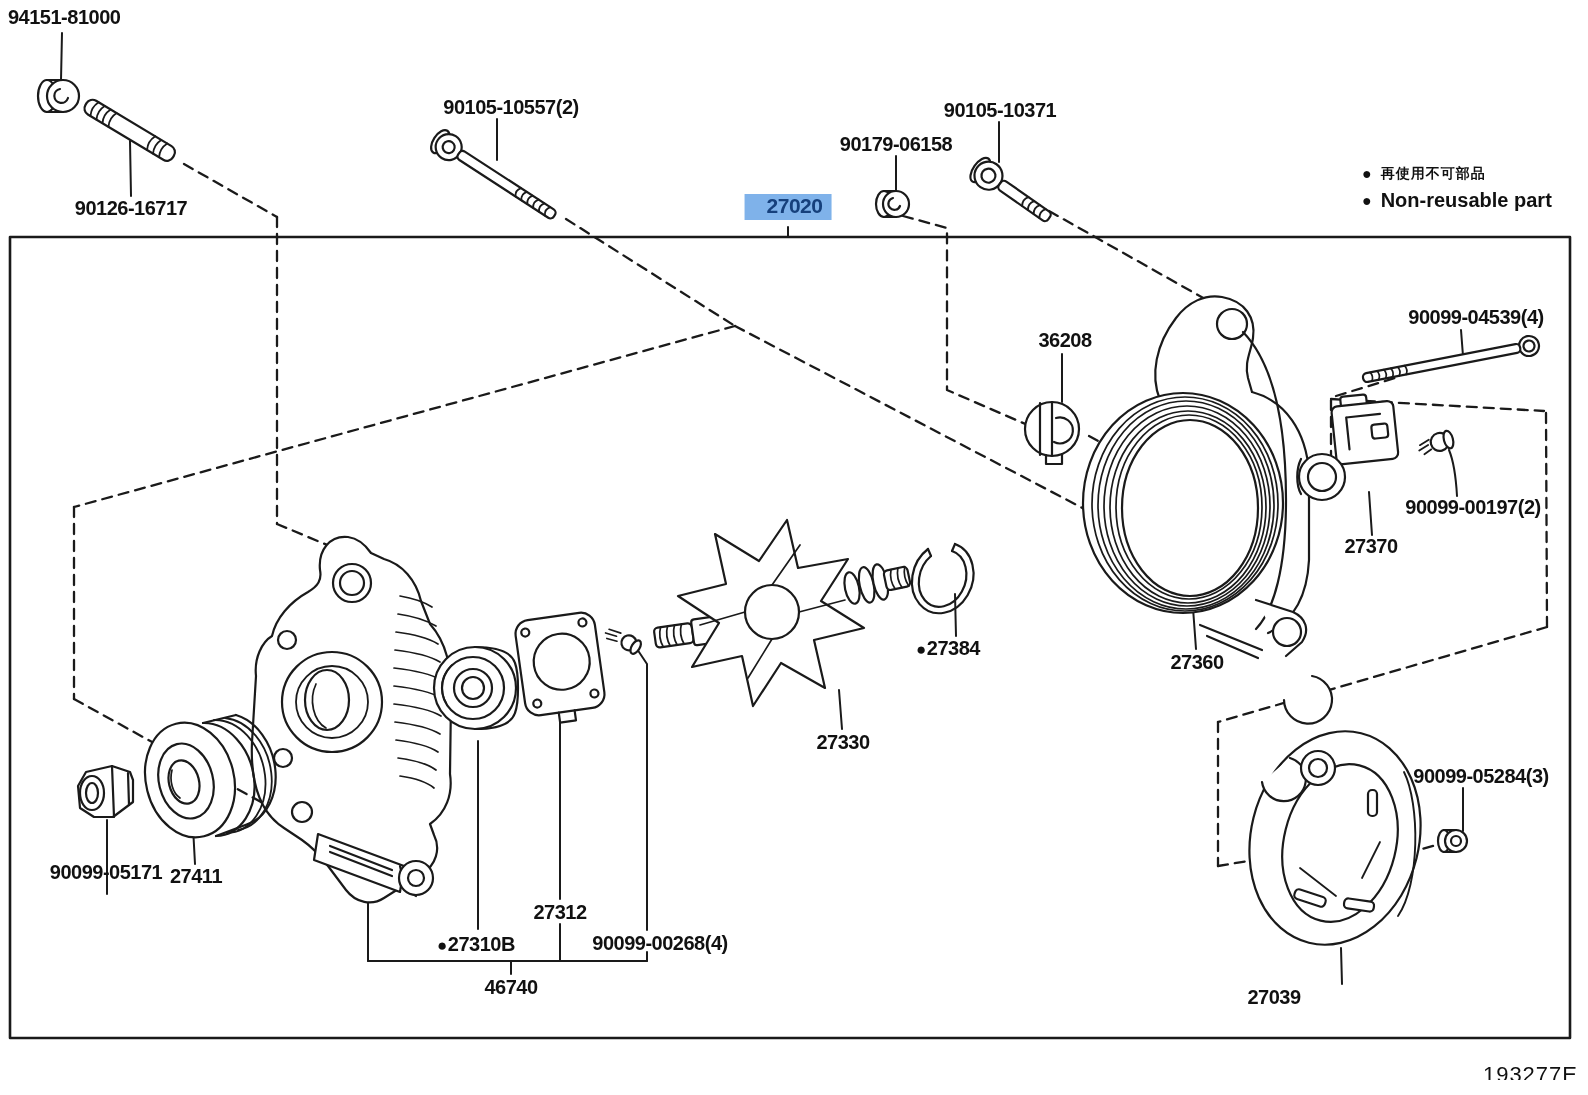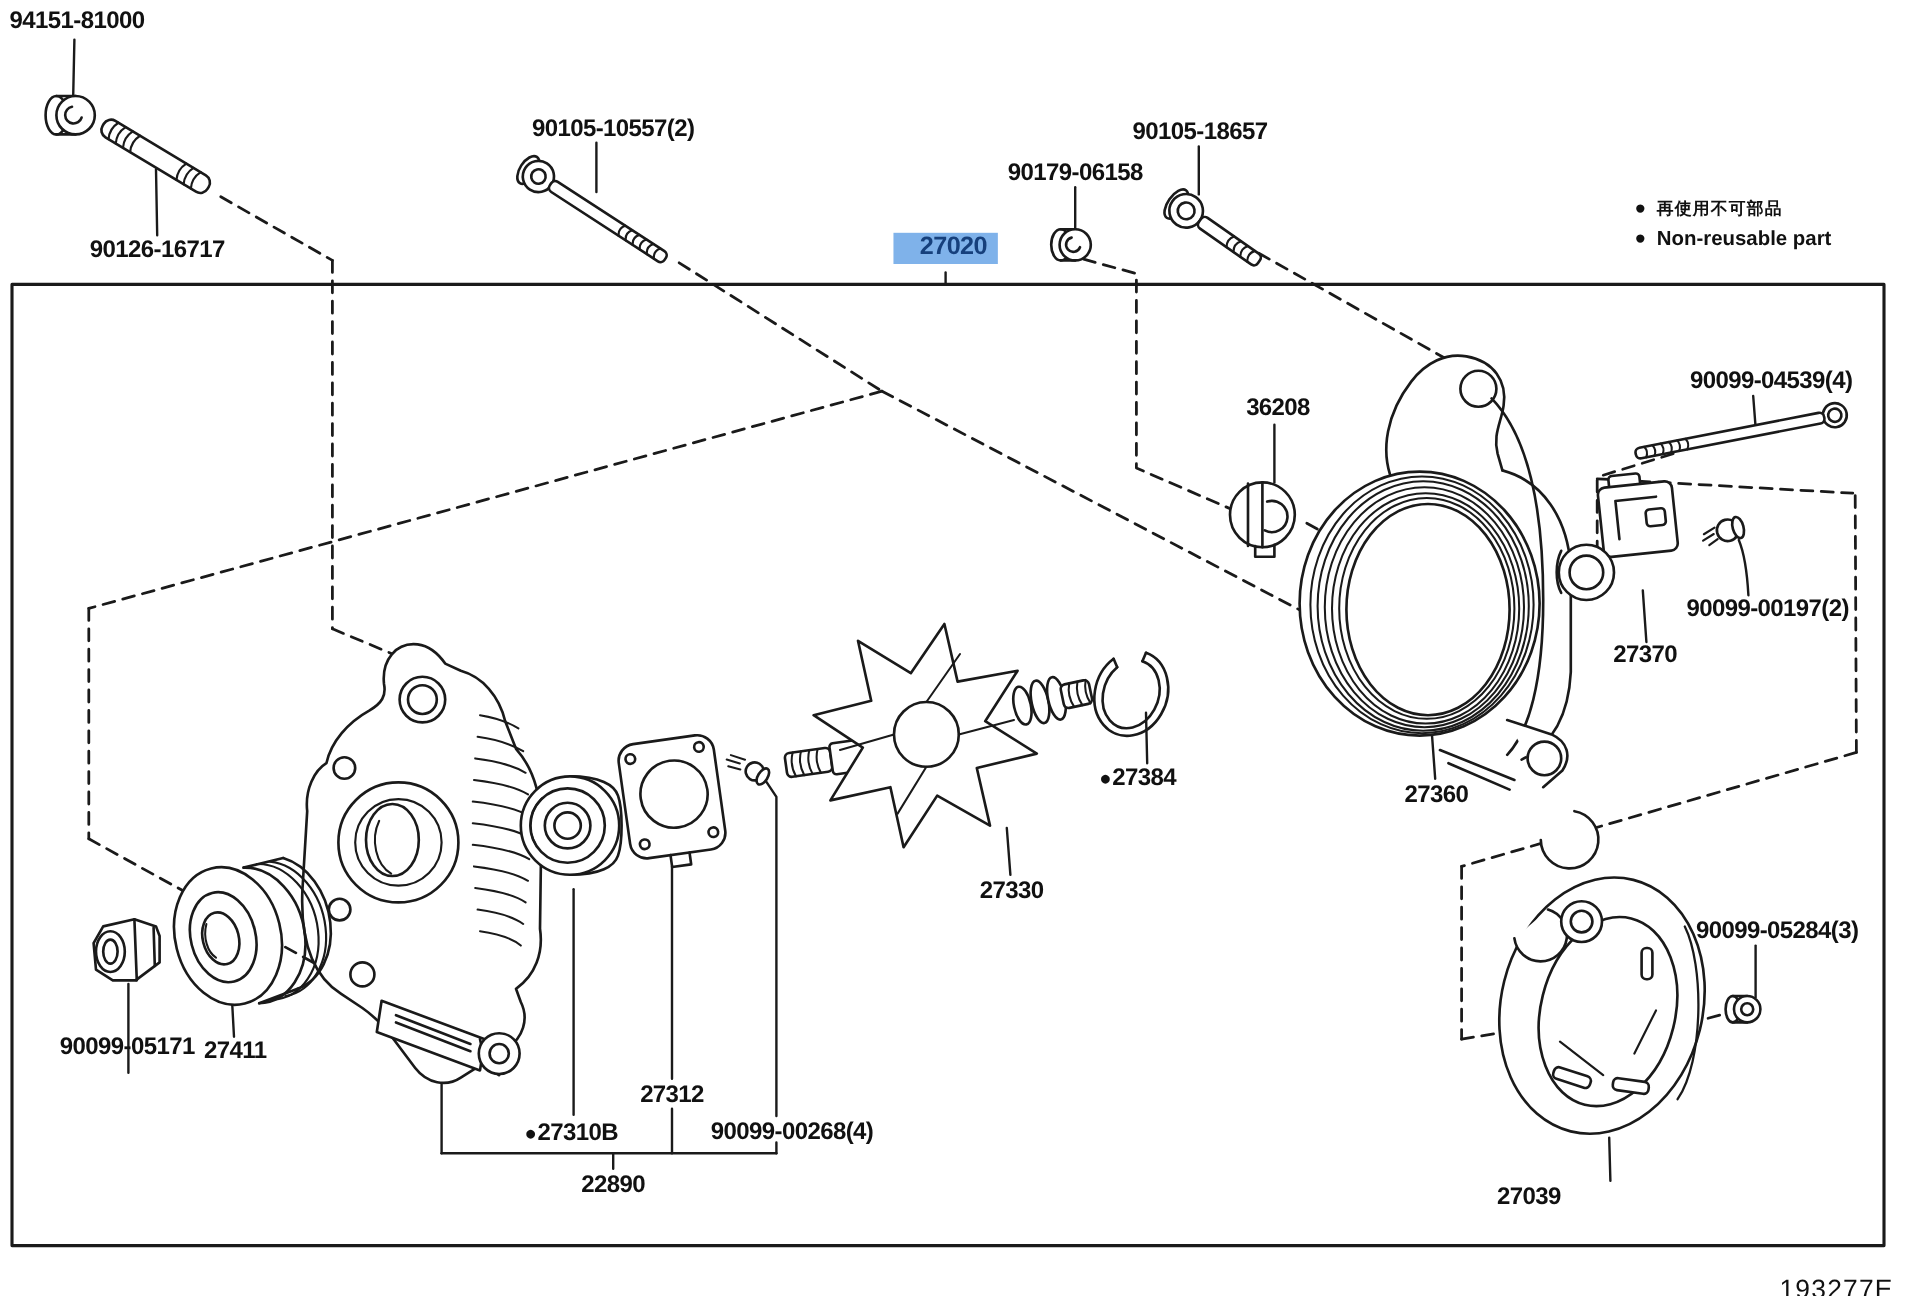--- a/index.html
+++ b/index.html
@@ -8,21 +8,21 @@
   svg{position:absolute;left:0;top:0;}
   .lbl{position:absolute;font-weight:700;font-size:20px;letter-spacing:-0.5px;white-space:nowrap;
        color:#111;transform:translateX(-50%);line-height:22px;}
   .lbl.left{transform:none;}
   .lbl .blt{font-size:17px;margin-right:1px;}
   #sel{background:#7fb2ea;color:#16407c;padding:1px 9px 3px 22px;font-size:21px;}
   #legend{position:absolute;left:1362px;top:165px;display:flex;flex-direction:column;gap:6px;}
   .legrow{display:flex;align-items:center;gap:9px;font-weight:700;}
   .legrow .dot{font-size:16px;line-height:16px;}
   .legrow .jp{font-size:14px;letter-spacing:1px;}
-  .legrow .en{font-size:17px;letter-spacing:0;}
+  .legrow .en{font-size:20px;letter-spacing:0;}
   #figcode{position:absolute;right:10px;top:1064px;font-size:22px;font-weight:500;
            letter-spacing:1px;transform:none;}
 </style>
 </head>
 <body>
 
 <div id="stage">
 
 <svg width="1588" height="1095" viewBox="0 0 1588 1095" fill="none" stroke="#1a1a1a" stroke-width="2.2" stroke-linecap="round" stroke-linejoin="round">
 
@@ -286,35 +286,35 @@
     <path d="M1444 830 L1456 830 M1444 852 L1456 852" fill="none"></path>
     <circle cx="1456" cy="841" r="11"></circle>
     <circle cx="1456" cy="841" r="5"></circle>
   </g>
 </svg>
 
 <div class="lbl left" style="left:8px;top:6px">94151-81000</div>
 <div class="lbl" style="left:131px;top:197px">90126-16717</div>
 <div class="lbl" style="left:511px;top:96px">90105-10557(2)</div>
 <div class="lbl" style="left:896px;top:133px">90179-06158</div>
-<div class="lbl" style="left:1000px;top:99px">90105-18657</div>
+<div class="lbl" style="left:1000px;top:99px">90105-10371</div>
 <div class="lbl" id="sel" style="left:788px;top:194px">27020</div>
 <div class="lbl" style="left:1065px;top:329px">36208</div>
 <div class="lbl" style="left:1476px;top:306px">90099-04539(4)</div>
 <div class="lbl" style="left:1473px;top:496px">90099-00197(2)</div>
 <div class="lbl" style="left:1371px;top:535px">27370</div>
 <div class="lbl" style="left:1197px;top:651px">27360</div>
 <div class="lbl" style="left:948px;top:637px"><span class="blt">●</span><span>27384</span></div>
 <div class="lbl" style="left:843px;top:731px">27330</div>
 <div class="lbl" style="left:196px;top:865px">27411</div>
 <div class="lbl" style="left:106px;top:861px">90099-05171</div>
 <div class="lbl" style="left:560px;top:901px">27312</div>
 <div class="lbl" style="left:476px;top:933px"><span class="blt">●</span><span>27310B</span></div>
 <div class="lbl" style="left:660px;top:932px">90099-00268(4)</div>
-<div class="lbl" style="left:511px;top:976px">22890</div>
+<div class="lbl" style="left:511px;top:976px">46740</div>
 <div class="lbl" style="left:1274px;top:986px">27039</div>
 <div class="lbl" style="left:1481px;top:765px">90099-05284(3)</div>
 
 <div id="legend">
   <div class="legrow">
     <span class="dot">●</span>
     <span class="jp">再使用不可部品</span>
   </div>
   <div class="legrow">
     <span class="dot">●</span>

